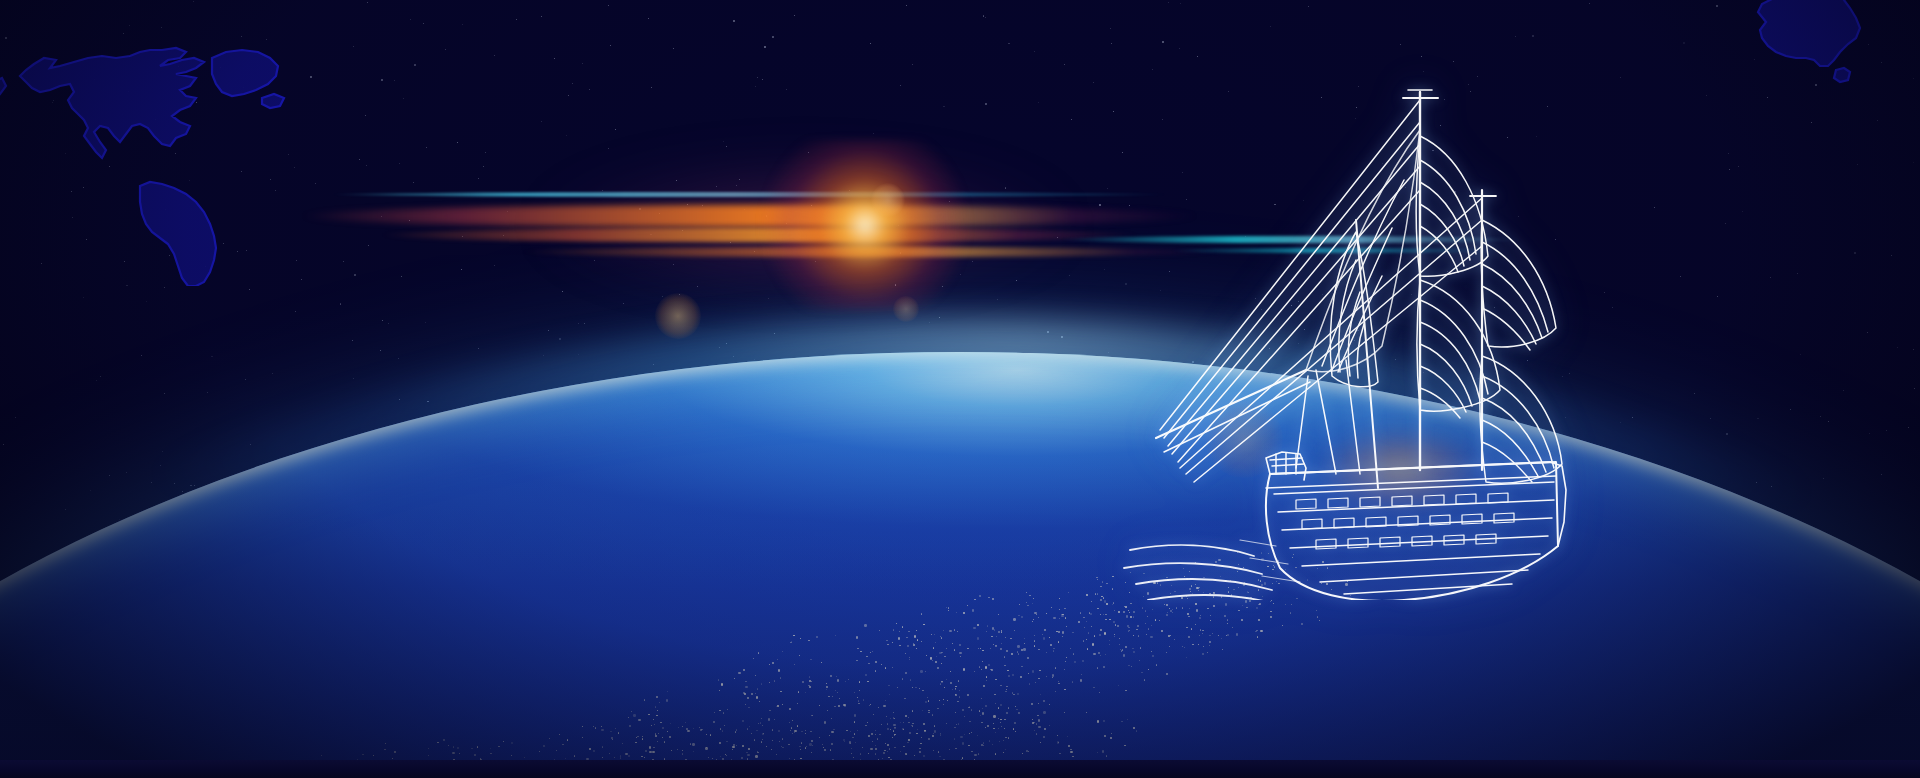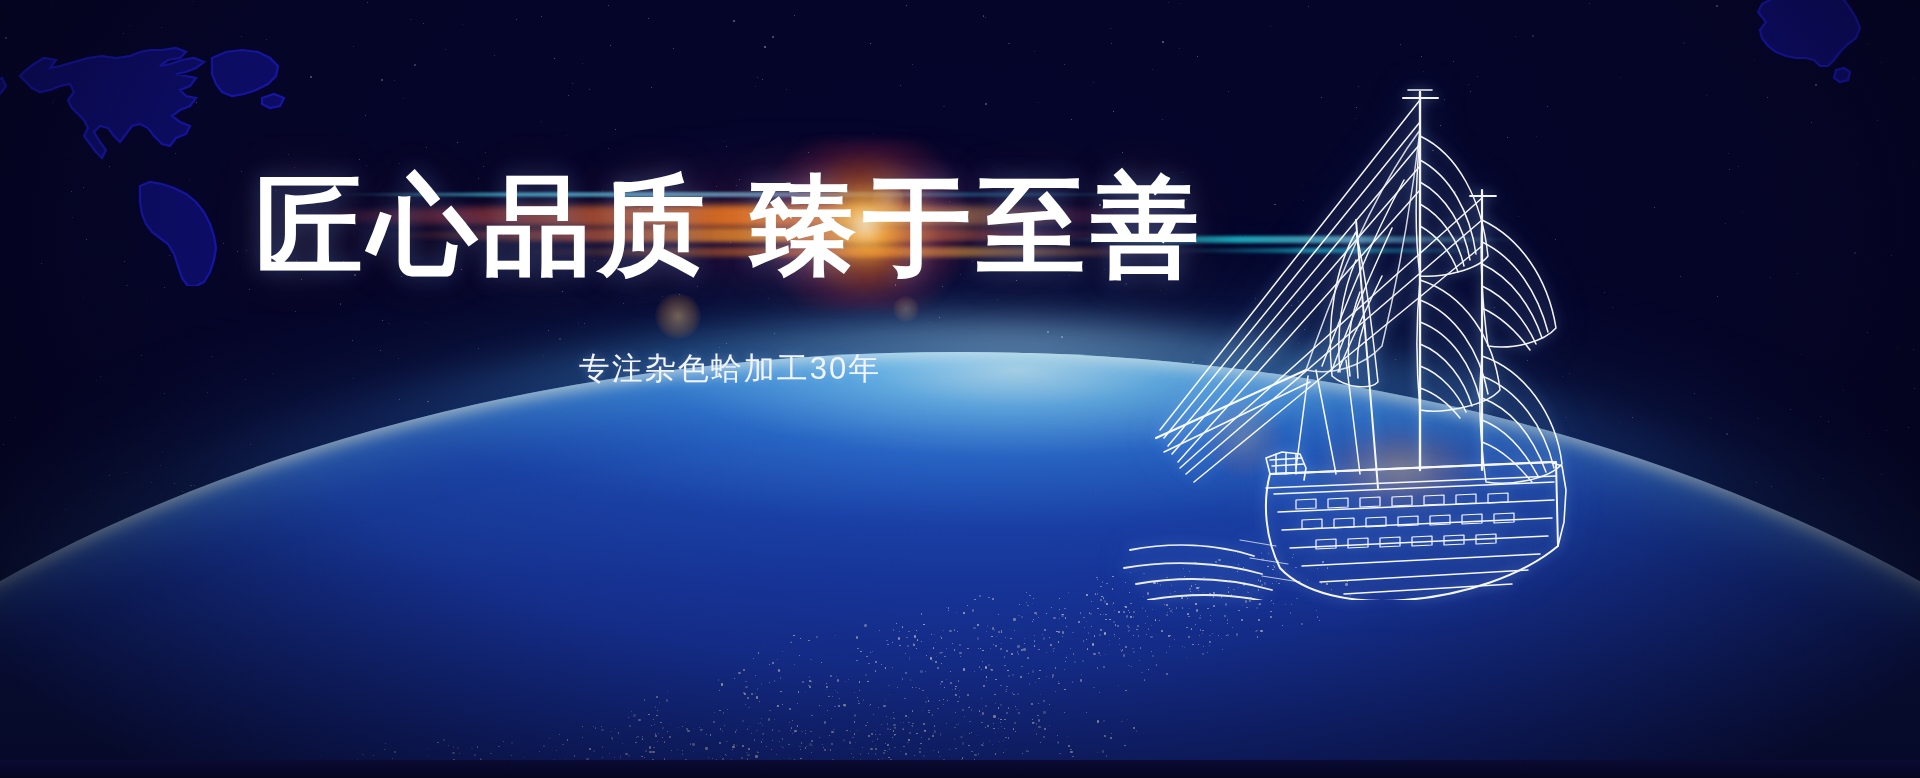--- a/index.html
+++ b/index.html
@@ -1824,25 +1824,21 @@
     <div class="flare-bar orange3"></div>
     <div class="flare-bar cyan2"></div>
     <div class="flare-bar cyan3"></div>
     <div class="flare-core"></div>
     <div class="ghost g1"></div>
     <div class="ghost g2"></div>
     <div class="ghost g3"></div>
     <div class="ghost g4"></div>
   </div>
 
-  <div class="headline">
-    <span>匠心品质</span><span class="gap"></span><span>臻于至善</span>
-  </div>
-
-  <div class="subtitle">专注杂色蛤加工30年</div>
+
 
   <div class="ship-glow"></div>
   <div class="ship">
     <svg viewBox="0 0 470 530" preserveAspectRatio="xMidYMid meet">
       <g fill="none" stroke="#ffffff" stroke-width="1.5" stroke-linecap="round" stroke-linejoin="round" opacity="0.96">
 
         <path d="M300,22 L300,400" stroke-width="2.4"></path>
         <path d="M283,28 L318,28" stroke-width="2"></path>
         <path d="M288,20 L312,20" stroke-width="1.6"></path>
 

